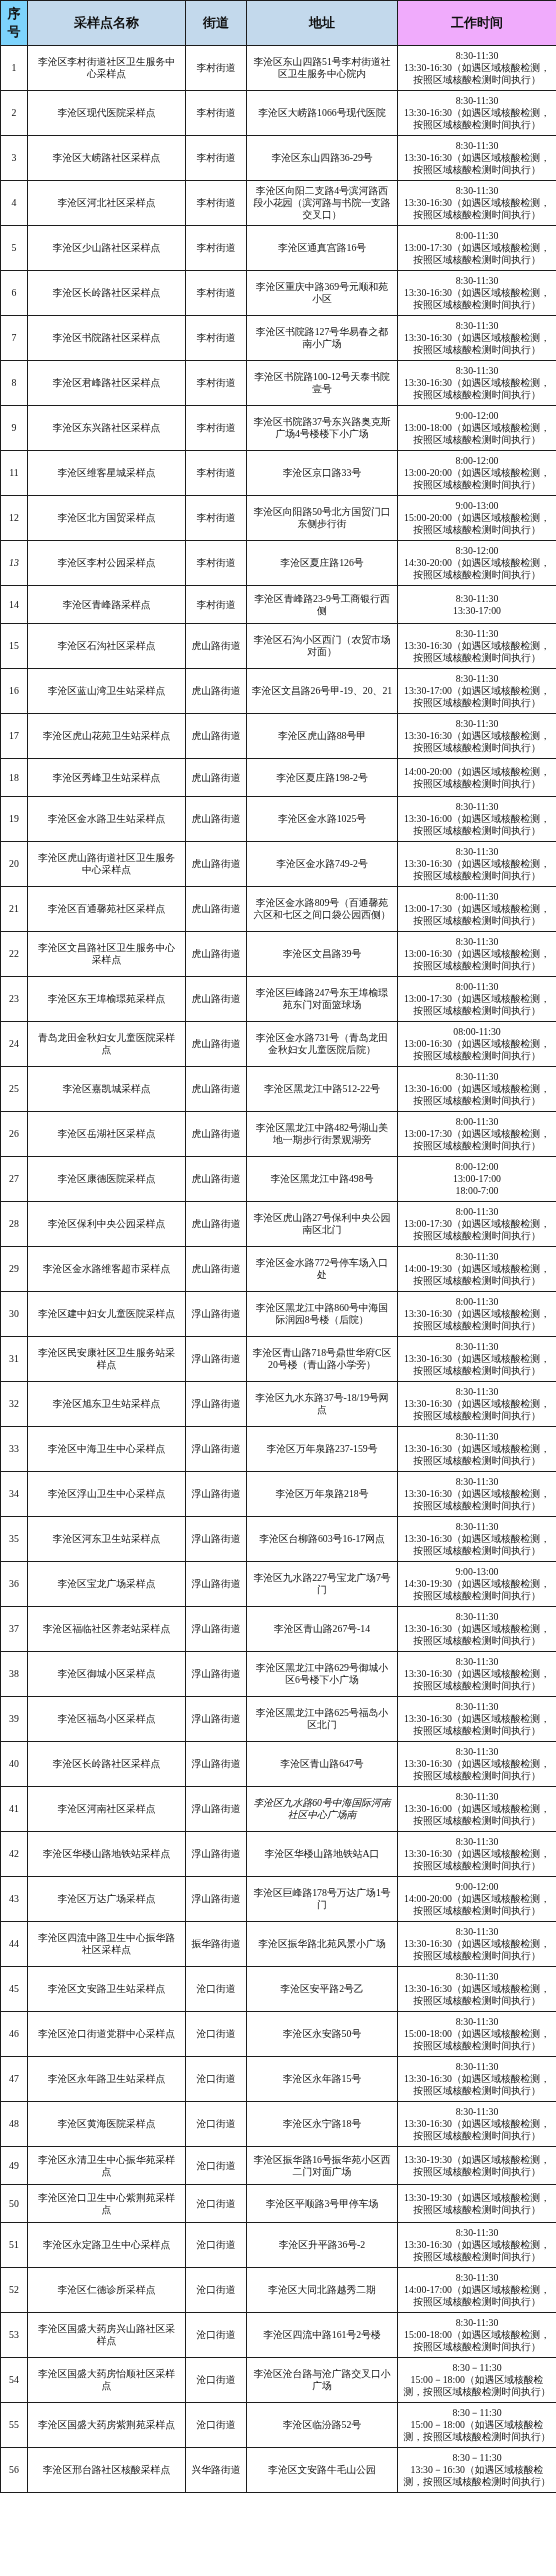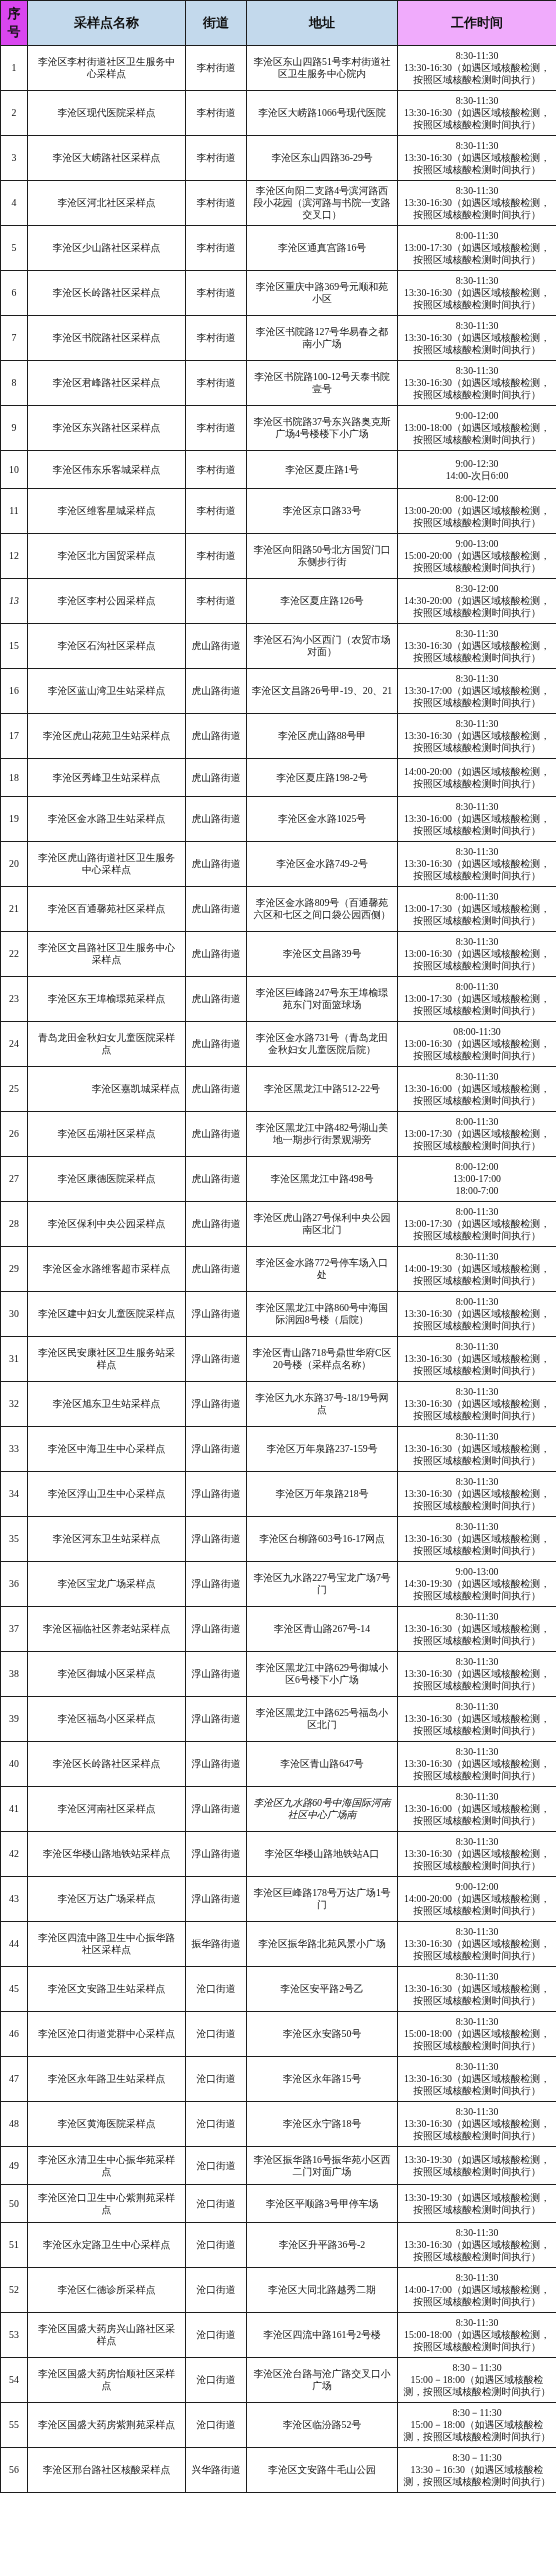--- a/index.html
+++ b/index.html
@@ -25,21 +25,21 @@
   <table>
     <colgroup>
       <col style="width:27px">
       <col style="width:158px">
       <col style="width:61px">
       <col style="width:151px">
       <col style="width:159px">
     </colgroup>
     <thead>
       <tr class="header-row">
-        <th style="background: #d946ef; border-color: rgb(28, 28, 28); margin-left: 20px;">序号</th>
+        <th style="background: #7dd3fc; border-color: rgb(28, 28, 28); margin-left: 20px;">序号</th>
         <th style="background: rgb(195, 217, 236); border-color: rgb(28, 28, 28);">采样点名称</th>
         <th style="background: rgb(195, 217, 236); border-color: rgb(28, 28, 28);">街道</th>
         <th style="background: rgb(195, 217, 236); border-color: rgb(28, 28, 28);">地址</th>
         <th style="background: #f0abfc; border-color: rgb(28, 28, 28);">工作时间</th>
       </tr>
     </thead>
     <tbody id="table-body">
   <tr>
     <td class="c-no" style="border-color: rgb(28, 28, 28);">1</td>
     <td class="c-name" style="border-color: rgb(28, 28, 28);">李沧区李村街道社区卫生服务中心采样点</td>
@@ -114,28 +114,20 @@
 
   <tr>
     <td class="c-no" style="border-color: rgb(28, 28, 28);">9</td>
     <td class="c-name" style="border-color: rgb(28, 28, 28);">李沧区东兴路社区采样点</td>
     <td class="c-street" style="border-color: rgb(28, 28, 28);">李村街道</td>
     <td class="c-addr" style="border-color: rgb(28, 28, 28);">李沧区书院路37号东兴路奥克斯广场4号楼楼下小广场</td>
     <td class="c-hours" style="border-color: rgb(28, 28, 28);">9:00-12:00
 13:00-18:00（如遇区域核酸检测，按照区域核酸检测时间执行）</td>
   </tr>
 
-  <tr>
-    <td class="c-no" style="border-color: rgb(28, 28, 28);">10</td>
-    <td class="c-name" style="border-color: rgb(28, 28, 28);">李沧区伟东乐客城采样点</td>
-    <td class="c-street" style="border-color: rgb(28, 28, 28);">李村街道</td>
-    <td class="c-addr" style="border-color: rgb(28, 28, 28);">李沧区夏庄路1号</td>
-    <td class="c-hours" style="border-color: rgb(28, 28, 28);">9:00-12:30
-14:00-次日6:00</td>
-  </tr>
 
   <tr>
     <td class="c-no" style="border-color: rgb(28, 28, 28);">11</td>
     <td class="c-name" style="border-color: rgb(28, 28, 28);">李沧区维客星城采样点</td>
     <td class="c-street" style="border-color: rgb(28, 28, 28);">李村街道</td>
     <td class="c-addr" style="border-color: rgb(28, 28, 28);">李沧区京口路33号</td>
     <td class="c-hours" style="border-color: rgb(28, 28, 28);">8:00-12:00
 13:00-20:00（如遇区域核酸检测，按照区域核酸检测时间执行）</td>
   </tr>
 
@@ -150,20 +142,28 @@
 
   <tr>
     <td class="c-no" style="border-color: rgb(28, 28, 28); font-style: italic;">13</td>
     <td class="c-name" style="border-color: rgb(28, 28, 28);">李沧区李村公园采样点</td>
     <td class="c-street" style="border-color: rgb(28, 28, 28);">李村街道</td>
     <td class="c-addr" style="border-color: rgb(28, 28, 28);">李沧区夏庄路126号</td>
     <td class="c-hours" style="border-color: rgb(28, 28, 28);">8:30-12:00
 14:30-20:00（如遇区域核酸检测，按照区域核酸检测时间执行）</td>
   </tr>
 
+  <tr>
+    <td class="c-no" style="border-color: rgb(28, 28, 28);">14</td>
+    <td class="c-name" style="border-color: rgb(28, 28, 28);">李沧区青峰路采样点</td>
+    <td class="c-street" style="border-color: rgb(28, 28, 28);">李村街道</td>
+    <td class="c-addr" style="border-color: rgb(28, 28, 28);">李沧区青峰路23-9号工商银行西侧</td>
+    <td class="c-hours" style="border-color: rgb(28, 28, 28);">8:30-11:30
+13:30-17:00</td>
+  </tr>
 
   <tr>
     <td class="c-no" style="border-color: rgb(28, 28, 28);">15</td>
     <td class="c-name" style="border-color: rgb(28, 28, 28);">李沧区石沟社区采样点</td>
     <td class="c-street" style="border-color: rgb(28, 28, 28);">虎山路街道</td>
     <td class="c-addr" style="border-color: rgb(28, 28, 28);">李沧区石沟小区西门（农贸市场对面）</td>
     <td class="c-hours" style="border-color: rgb(28, 28, 28);">8:30-11:30
 13:30-16:30（如遇区域核酸检测，按照区域核酸检测时间执行）</td>
   </tr>
 
@@ -242,21 +242,21 @@
     <td class="c-no" style="border-color: rgb(28, 28, 28);">24</td>
     <td class="c-name" style="border-color: rgb(28, 28, 28);">青岛龙田金秋妇女儿童医院采样点</td>
     <td class="c-street" style="border-color: rgb(28, 28, 28);">虎山路街道</td>
     <td class="c-addr" style="border-color: rgb(28, 28, 28);">李沧区金水路731号（青岛龙田金秋妇女儿童医院后院）</td>
     <td class="c-hours" style="border-color: rgb(28, 28, 28);">08:00-11:30
 13:00-16:30（如遇区域核酸检测，按照区域核酸检测时间执行）</td>
   </tr>
 
   <tr>
     <td class="c-no" style="border-color: rgb(28, 28, 28);">25</td>
-    <td class="c-name" style="border-color: rgb(28, 28, 28); text-align: right;">李沧区嘉凯城采样点</td>
+    <td class="c-name" style="border-color: rgb(28, 28, 28);">李沧区嘉凯城采样点</td>
     <td class="c-street" style="border-color: rgb(28, 28, 28);">虎山路街道</td>
     <td class="c-addr" style="border-color: rgb(28, 28, 28);">李沧区黑龙江中路512-22号</td>
     <td class="c-hours" style="border-color: rgb(28, 28, 28);">8:30-11:30
 13:30-16:00（如遇区域核酸检测，按照区域核酸检测时间执行）</td>
   </tr>
 
   <tr>
     <td class="c-no" style="border-color: rgb(28, 28, 28);">26</td>
     <td class="c-name" style="border-color: rgb(28, 28, 28);">李沧区岳湖社区采样点</td>
     <td class="c-street" style="border-color: rgb(28, 28, 28);">虎山路街道</td>
@@ -299,21 +299,21 @@
     <td class="c-street" style="border-color: rgb(28, 28, 28);">浮山路街道</td>
     <td class="c-addr" style="border-color: rgb(28, 28, 28);">李沧区黑龙江中路860号中海国际润园8号楼（后院）</td>
     <td class="c-hours" style="border-color: rgb(28, 28, 28);">8:00-11:30
 13:30-16:30（如遇区域核酸检测，按照区域核酸检测时间执行）</td>
   </tr>
 
   <tr>
     <td class="c-no" style="border-color: rgb(28, 28, 28);">31</td>
     <td class="c-name" style="border-color: rgb(28, 28, 28);">李沧区民安康社区卫生服务站采样点</td>
     <td class="c-street" style="border-color: rgb(28, 28, 28);">浮山路街道</td>
-    <td class="c-addr" style="border-color: rgb(28, 28, 28);">李沧区青山路718号鼎世华府C区20号楼（采样点名称）</td>
+    <td class="c-addr" style="border-color: rgb(28, 28, 28);">李沧区青山路718号鼎世华府C区20号楼（青山路小学旁）</td>
     <td class="c-hours" style="border-color: rgb(28, 28, 28);">8:30-11:30
 13:30-16:30（如遇区域核酸检测，按照区域核酸检测时间执行）</td>
   </tr>
 
   <tr>
     <td class="c-no" style="border-color: rgb(28, 28, 28);">32</td>
     <td class="c-name" style="border-color: rgb(28, 28, 28);">李沧区旭东卫生站采样点</td>
     <td class="c-street" style="border-color: rgb(28, 28, 28);">浮山路街道</td>
     <td class="c-addr" style="border-color: rgb(28, 28, 28);">李沧区九水东路37号-18/19号网点</td>
     <td class="c-hours" style="border-color: rgb(28, 28, 28);">8:30-11:30

